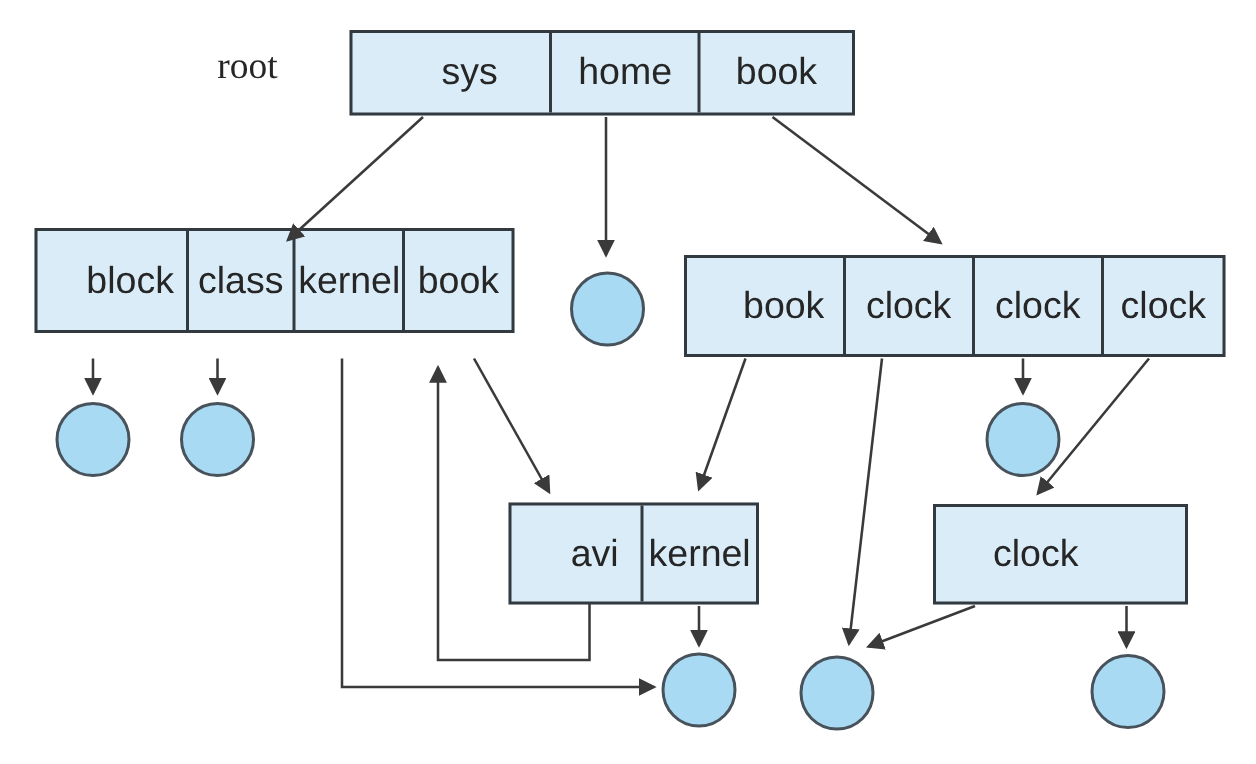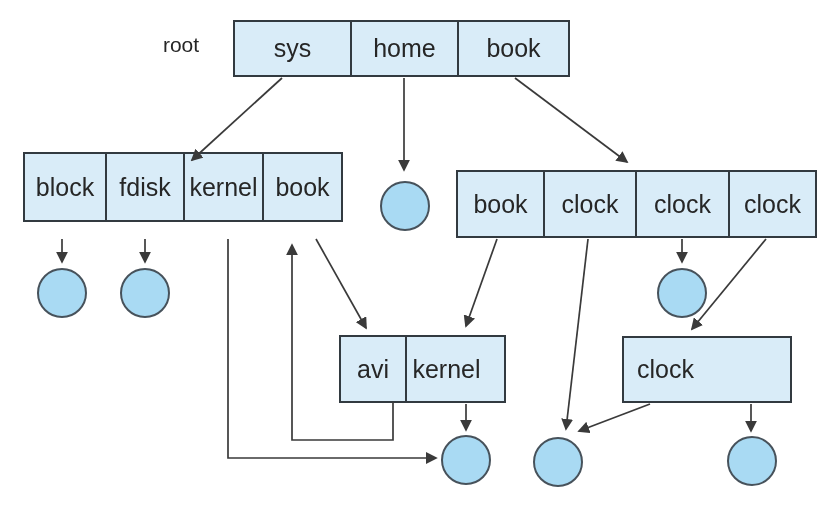--- a/index.html
+++ b/index.html
@@ -7,26 +7,26 @@
     --table-border:#323a40;
     --circle-fill:#a9daf3;
     --circle-border:#47525b;
     --line:#3a3a3a;
     --text:#262626;
   }
   html,body{margin:0;padding:0;background:#ffffff;}
   body{width:837px;height:509px;font-family:"Liberation Sans",sans-serif;}
   .stage{position:relative;width:837px;height:509px;background:#ffffff;overflow:hidden;}
   .rootlabel{
-    position:absolute;left:140px;top:31px;width:82px;height:28px;
-    text-align:center;font-size:21px;line-height:28px;color:var(--text);
+    position:absolute;left:124px;top:31px;width:82px;height:28px;
+    text-align:center;font-size:25px;line-height:28px;color:var(--text);font-family:Liberation Serif, serif;
   }
   .tbox{
     position:absolute;display:flex;box-sizing:border-box;
-    background:var(--table-fill);border:2px solid var(--table-border);
+    background:var(--table-fill);border:2px solid var(--table-border);padding-left:25px;
   }
   .cell{
     box-sizing:border-box;height:100%;
     display:flex;align-items:center;justify-content:center;
     font-size:25px;color:var(--text);white-space:nowrap;overflow:hidden;
   }
   .cell + .cell{border-left:2px solid var(--table-border);}
   .fcircle{
     position:absolute;width:50px;height:50px;border-radius:50%;box-sizing:border-box;
     background:var(--circle-fill);border:2px solid var(--circle-border);
@@ -43,21 +43,21 @@
   <div class="rootlabel">root</div>
 
   <div class="tbox" style="left:233px;top:20px;width:337px;height:57px">
     <div class="cell" style="width:115px">sys</div>
     <div class="cell" style="width:107px">home</div>
     <div class="cell" style="width:111px">book</div>
   </div>
 
   <div class="tbox" style="left:23px;top:152px;width:320px;height:70px">
     <div class="cell" style="width:80px">block</div>
-    <div class="cell" style="width:78px">fdisk</div>
+    <div class="cell" style="width:78px">class</div>
     <div class="cell" style="width:79px">kernel</div>
     <div class="cell" style="width:79px">book</div>
   </div>
 
   <div class="tbox" style="left:456px;top:170px;width:361px;height:68px">
     <div class="cell" style="width:85px">book</div>
     <div class="cell" style="width:92px">clock</div>
     <div class="cell" style="width:93px">clock</div>
     <div class="cell" style="width:87px">clock</div>
   </div>

